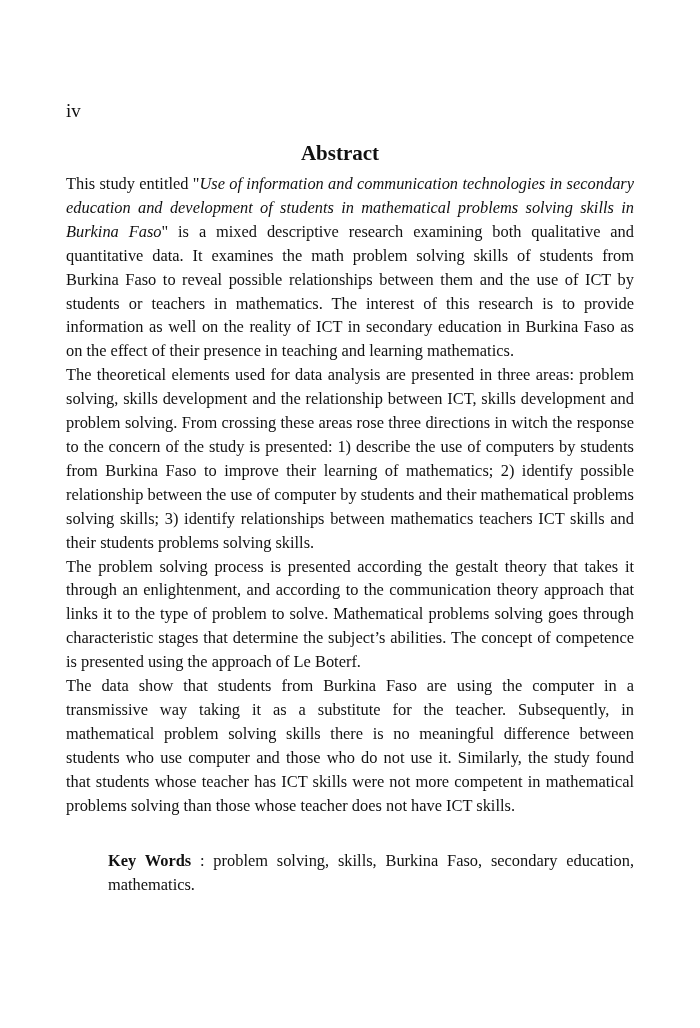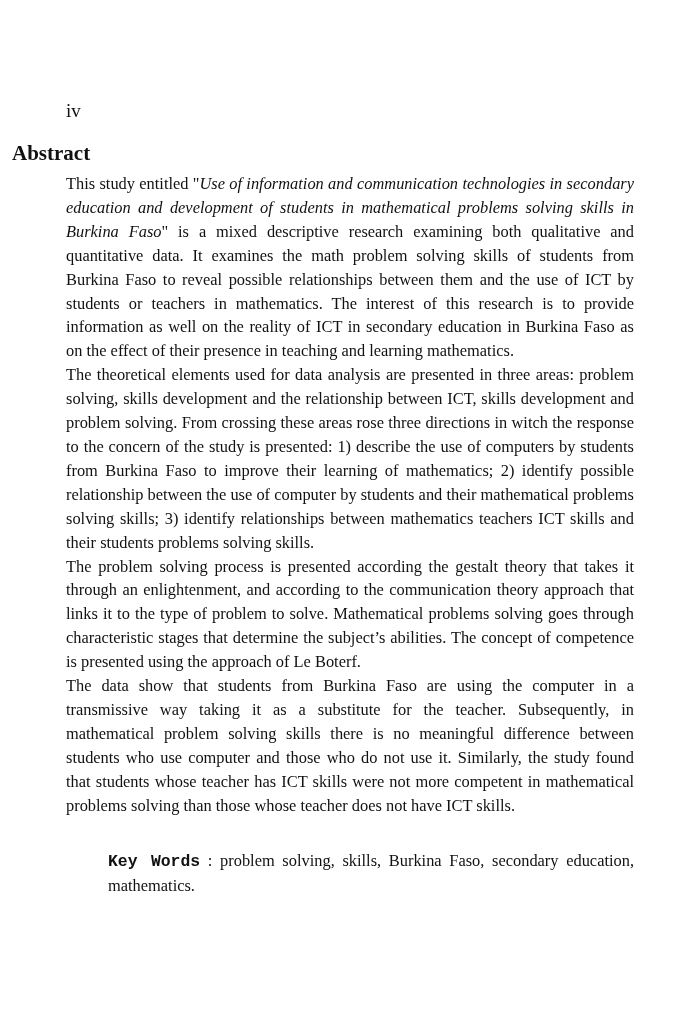--- a/index.html
+++ b/index.html
@@ -20,20 +20,21 @@
       left: 66px;
       top: 101px;
       font-size: 19px;
       line-height: 20px;
     }
     .title {
       position: absolute;
       left: 0;
       width: 668px;
       top: 140px;
+      text-align: center;
       font-weight: bold;
       font-size: 21px;
       line-height: 26px;
       padding-left: 12px;
       box-sizing: border-box;
     }
     .title span { position: relative; left: 0px; }
     .body {
       position: absolute;
       left: 66px;
@@ -53,21 +54,20 @@
       position: absolute;
       left: 108px;
       width: 526px;
       top: 849px;
       font-size: 16.4px;
       line-height: 24px;
       text-align: justify;
     }
     .keywords .kw-label {
       font-weight: bold;
-      font-family: Liberation Mono, monospace;
     }
   </style>
 </head>
 <body>
 
 <div class="page-number">iv</div>
 
 <div class="title">
   <span>Abstract</span>
 </div>

